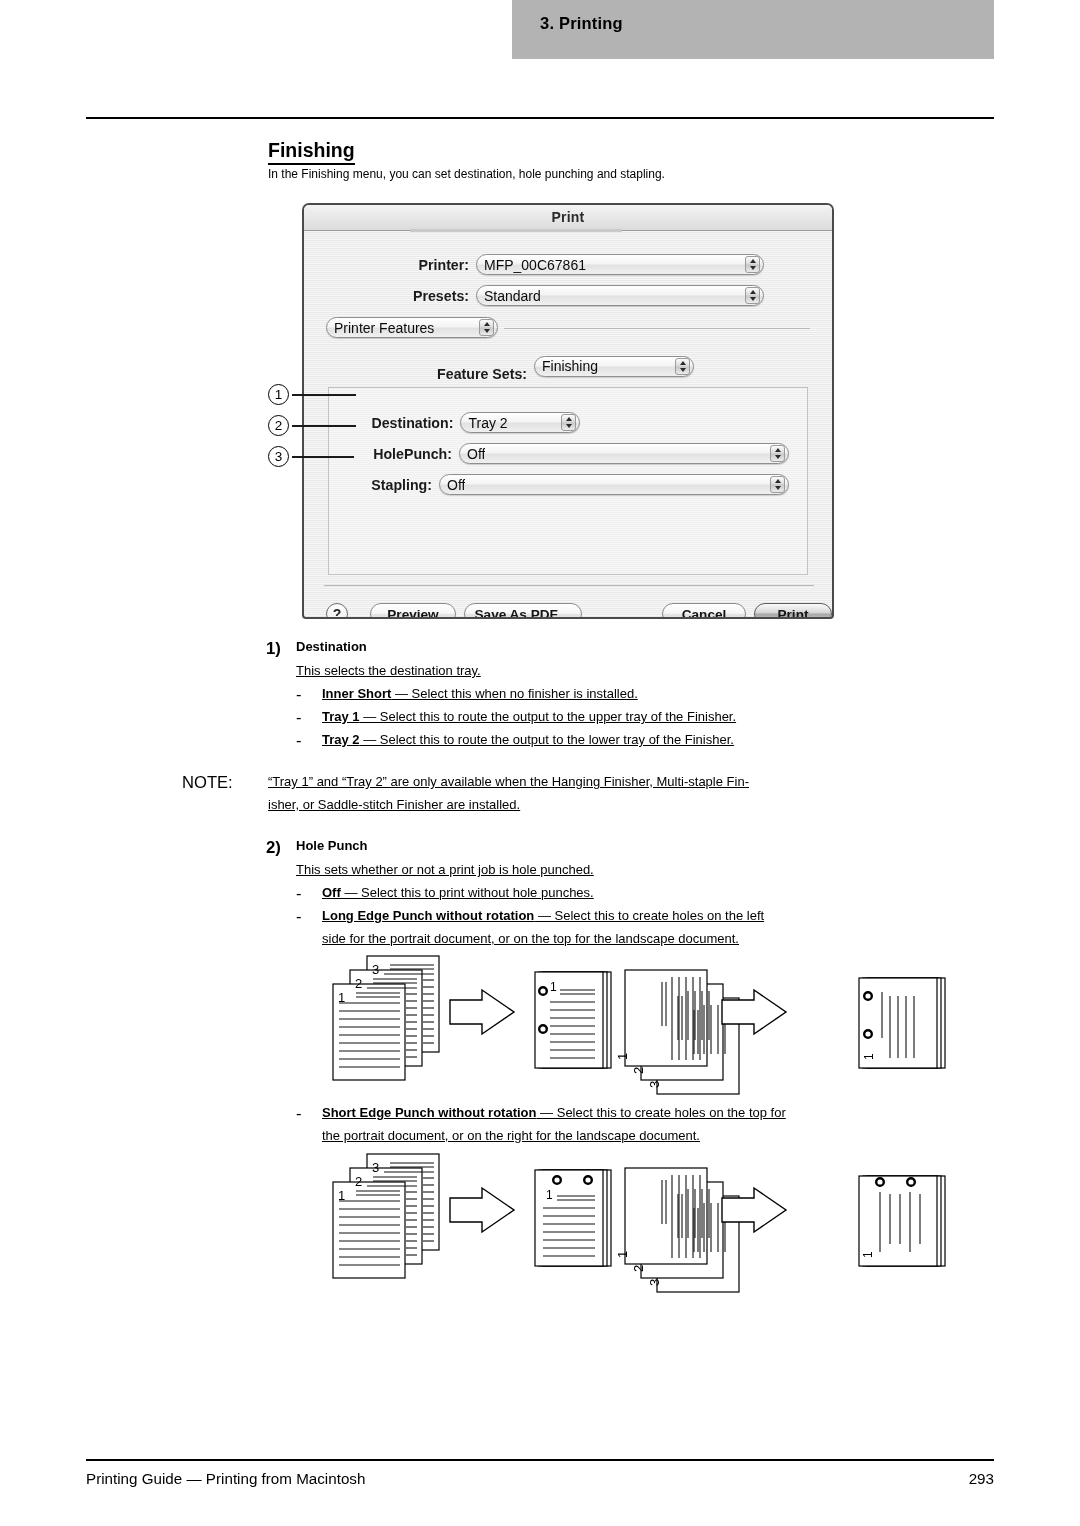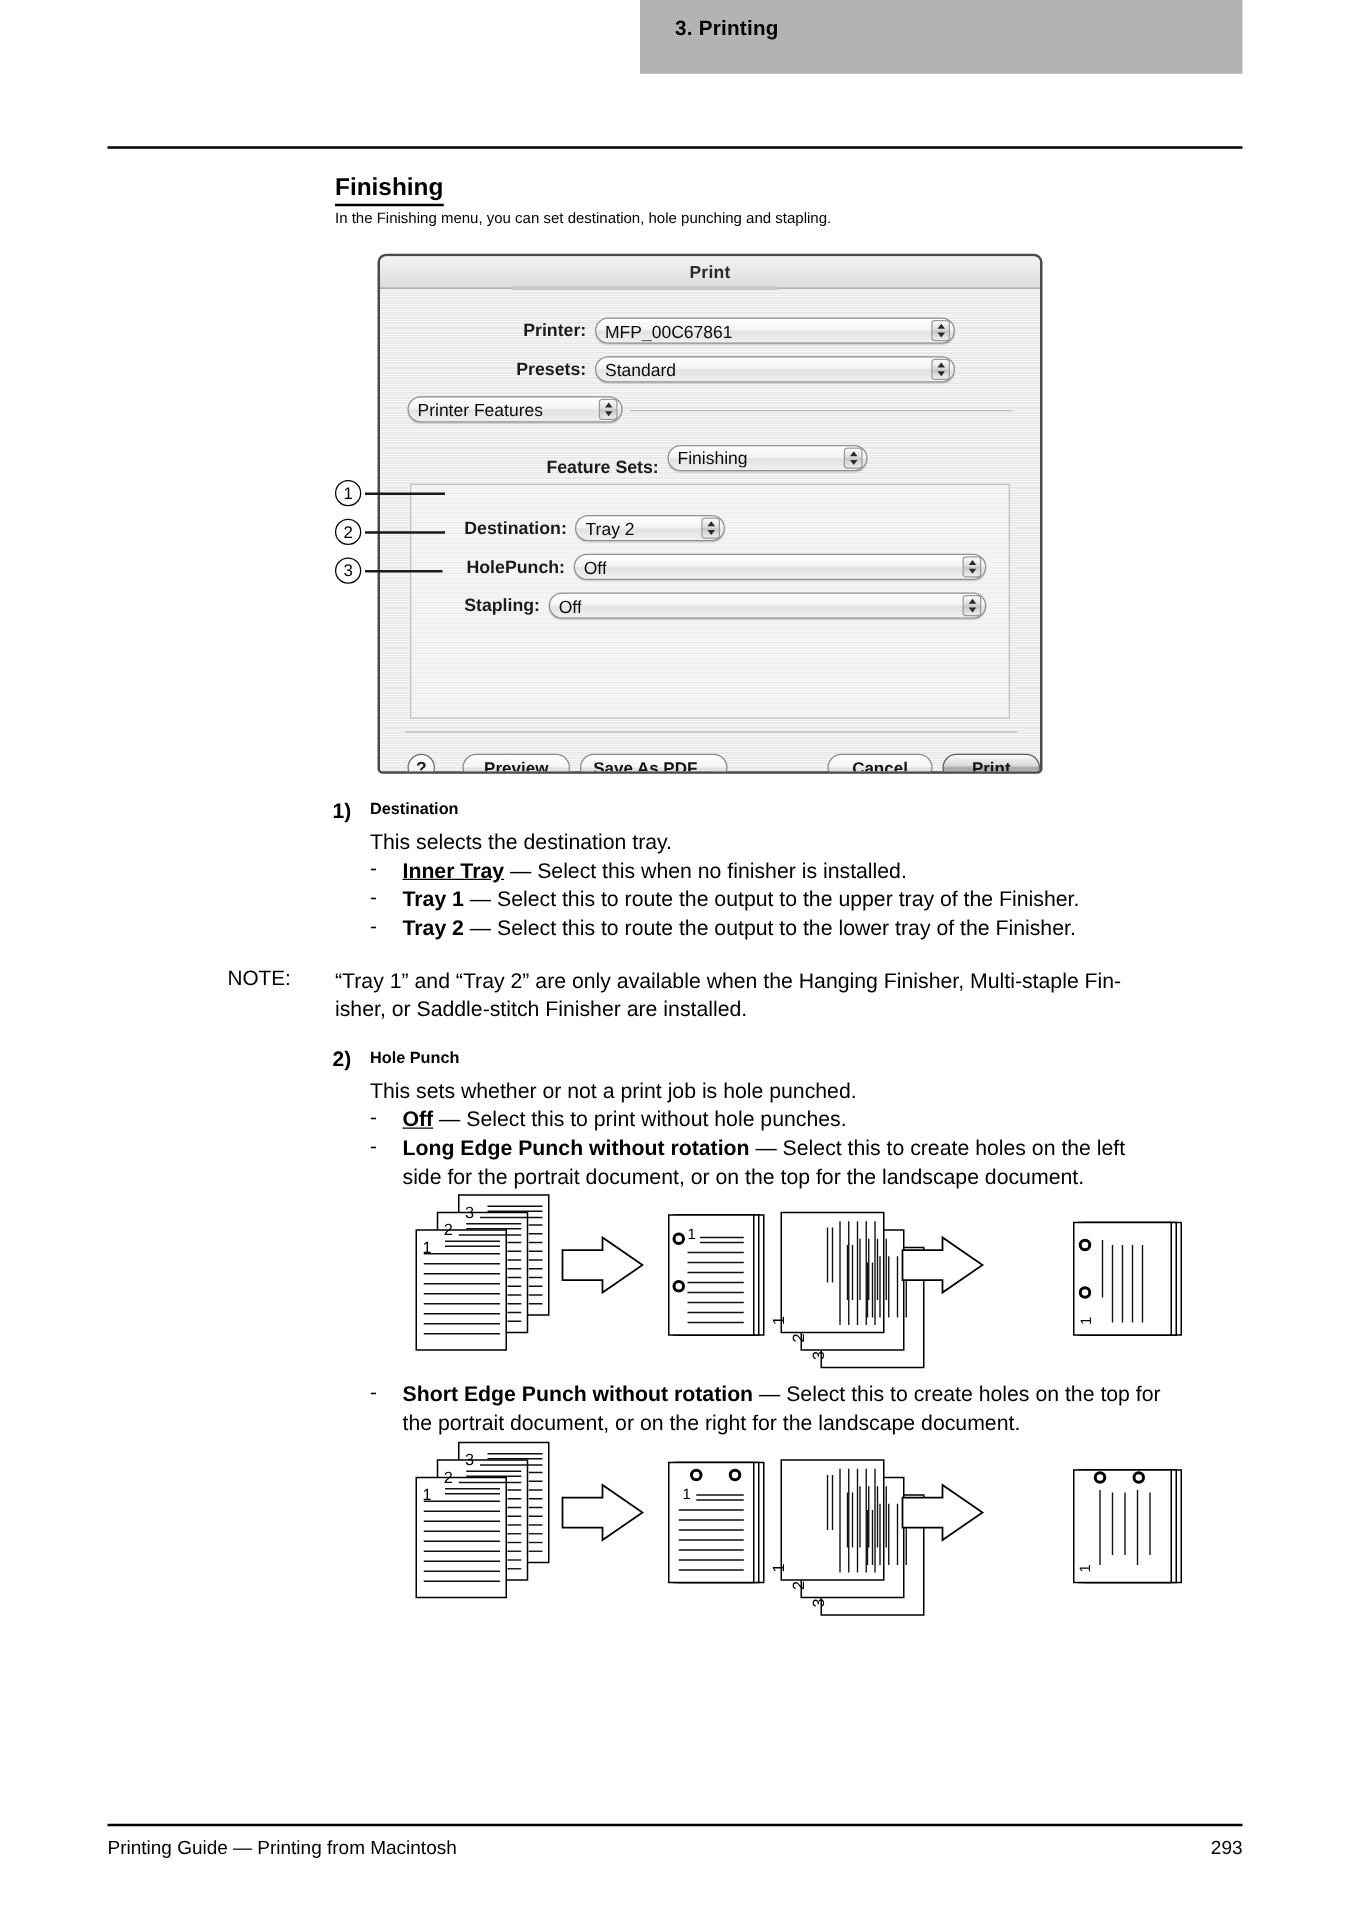--- a/index.html
+++ b/index.html
@@ -250,21 +250,21 @@
     background: #fff;
     box-sizing: border-box;
   }
   .callout-line {
     position: absolute;
     height: 0;
     border-top: 2px solid #1a1a1a;
   }
 
   
-  .sec { position: absolute; font-size: 17px; line-height: 1.38; }
+  .sec { position: absolute; font-size: 13px; line-height: 1.38; text-decoration: underline; }
   .sec-title {
     position: absolute;
     font-size: 13px;
     font-weight: bold;
   }
   .sec-num {
     position: absolute;
     font-size: 16.8px;
     font-weight: bold;
   }
@@ -396,21 +396,21 @@
 
 <div class="callout-num" style="left:268px; top:446px;">3</div>
 <div class="callout-line" style="left:292px; top:456px; width:62px;"></div>
 
 <div class="sec-num" style="left:266px; top:639px;">1)</div>
 <div class="sec-title" style="left:296px; top:639px;">Destination</div>
 <div class="sec" style="left:296px; top:662px; white-space:nowrap;">This selects the destination tray.</div>
 
 <div class="dash" style="left:296px; top:685px;">-</div>
 <div class="sec" style="left:322px; top:685px; white-space:nowrap;">
-  <span class="b u">Inner Tray</span><span> — Select this when no finisher is installed.</span>
+  <span class="b u">Inner Short</span><span> — Select this when no finisher is installed.</span>
 </div>
 
 <div class="dash" style="left:296px; top:708px;">-</div>
 <div class="sec" style="left:322px; top:708px; white-space:nowrap;">
   <span class="b">Tray 1</span><span> — Select this to route the output to the upper tray of the Finisher.</span>
 </div>
 
 <div class="dash" style="left:296px; top:731px;">-</div>
 <div class="sec" style="left:322px; top:731px; white-space:nowrap;">
   <span class="b">Tray 2</span><span> — Select this to route the output to the lower tray of the Finisher.</span>

